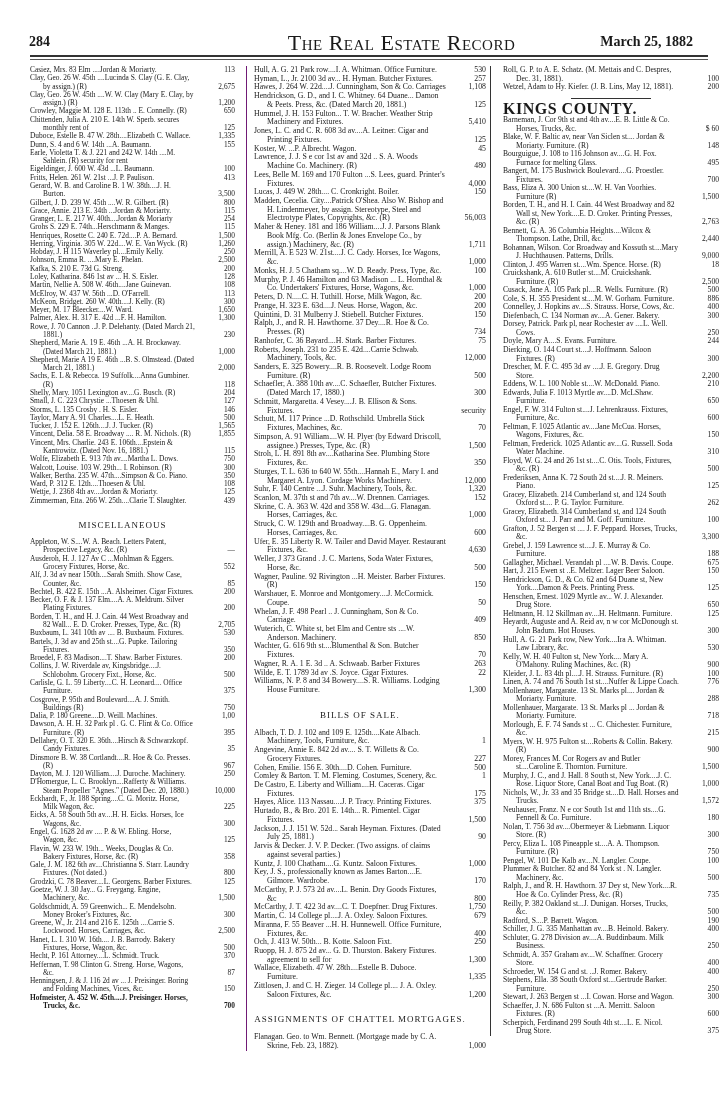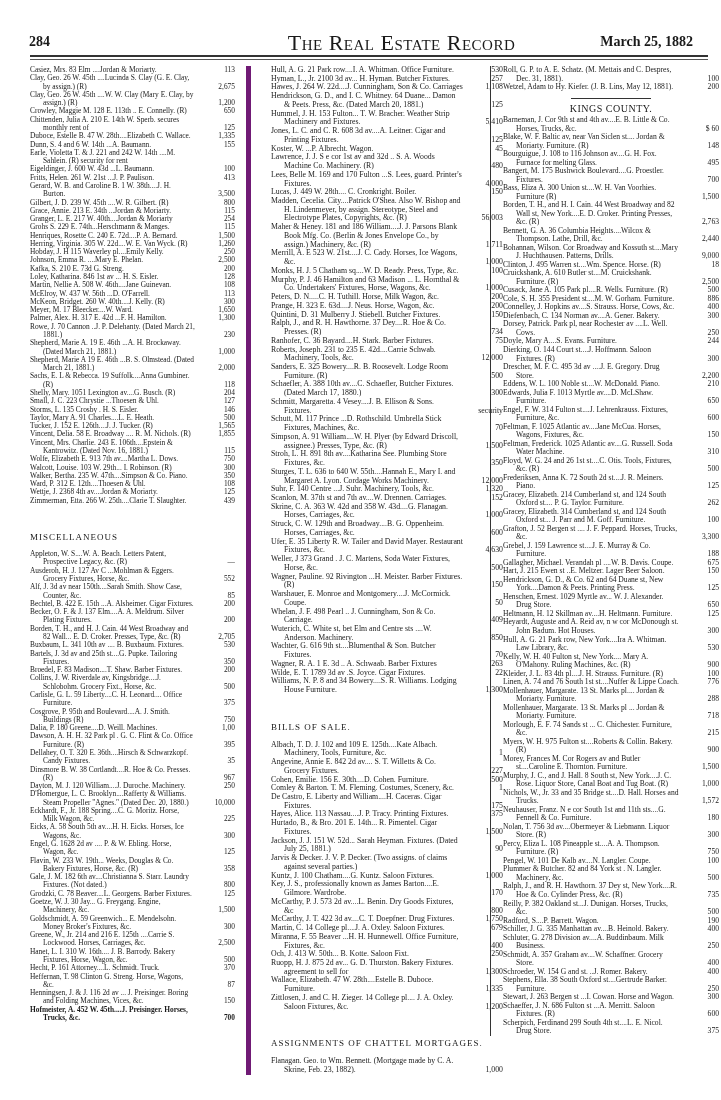--- a/index.html
+++ b/index.html
@@ -6,26 +6,26 @@
   body { width:721px; height:1100px; position:relative; overflow:hidden; color:#1a1a1a;
          font-family:"Liberation Serif","DejaVu Serif",serif; }
   .header { position:absolute; left:0; top:30px; width:721px; height:22px; }
   .page-num { position:absolute; left:29px; top:4px; font-size:14px; font-weight:bold; }
   .title { position:absolute; left:0; width:721px; top:0; text-align:center; font-size:22px; letter-spacing:0.5px; font-variant:small-caps;margin-left:41px; }
   .date { position:absolute; right:28px; top:4px; font-size:14px; font-weight:bold; }
   .rule { position:absolute; left:30px; width:678px; top:55px; border-top:2px solid #333; }
   .rule2 { position:absolute; left:30px; width:678px; top:59px; border-top:1px solid #555; }
   .col { position:absolute; top:66px; font-size:9.4px; line-height:10.7px; }
   .col1 { left:30px; width:205px; }
-  .col2 { left:246px; width:232px; border-left:5px solid #701a75; padding-left:20px; }
+  .col2 { left:246px; width:232px; border-left:1px solid #701a75; padding-left:7px; }
   .col3 { left:490px; width:216px; border-left:1px solid #333; padding-left:12px; }
   .entry { position:relative; padding-right:40px; padding-left:13px; text-indent:-13px; margin:0; }
   .amt { position:absolute; right:0; bottom:0; text-indent:0; }
-  .section { font-size:9px; letter-spacing:1px; margin:28px 0 9px 0; padding-right:20px; }
-  .kings { text-align:center; font-weight:normal; font-size:10px; margin:6px 0 3px 0; letter-spacing:0.5px; }
+  .section { text-align:center; font-size:9px; letter-spacing:1px; margin:16px 0 9px 0; padding-right:20px; }
+  .kings { font-weight:bold; font-size:16px; margin:6px 0 3px 0; letter-spacing:0.5px; }
   .kings-rule { width:80px; margin:6px auto 0 auto; border-top:1px solid #333; }
   .bold { font-weight:bold; }
 </style>
 </head>
 <body>
 
 <div class="header">
   <span class="page-num">284</span>
   <span class="title">The Real Estate Record</span>
   <span class="date">March 25, 1882</span>

